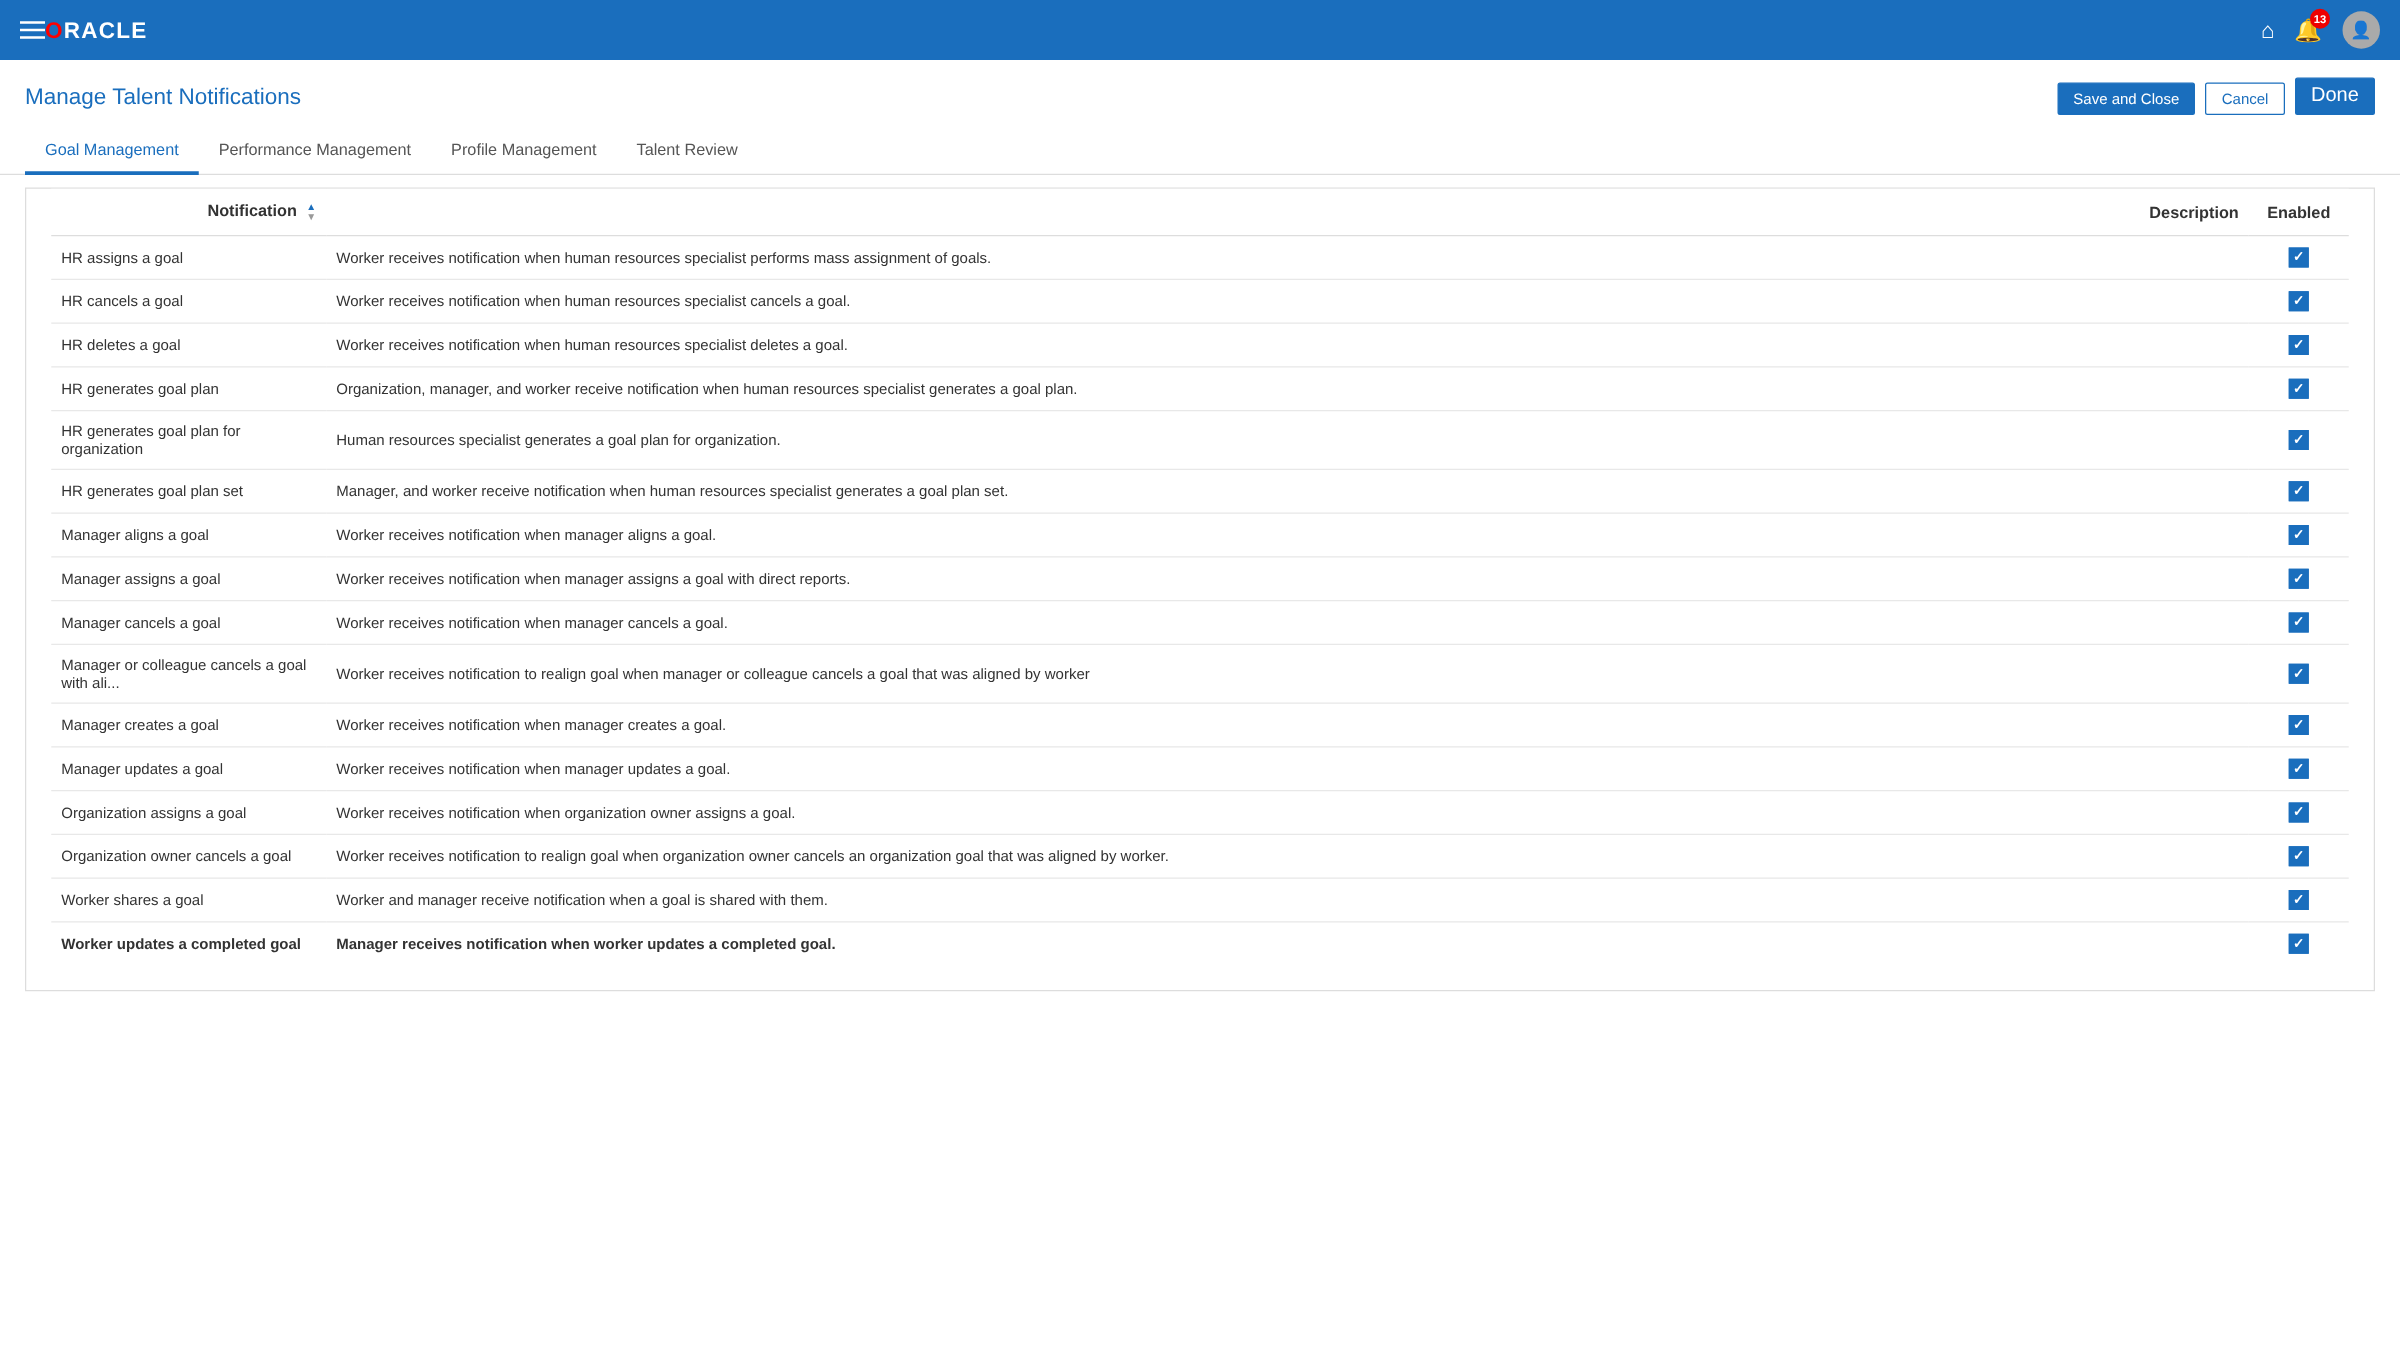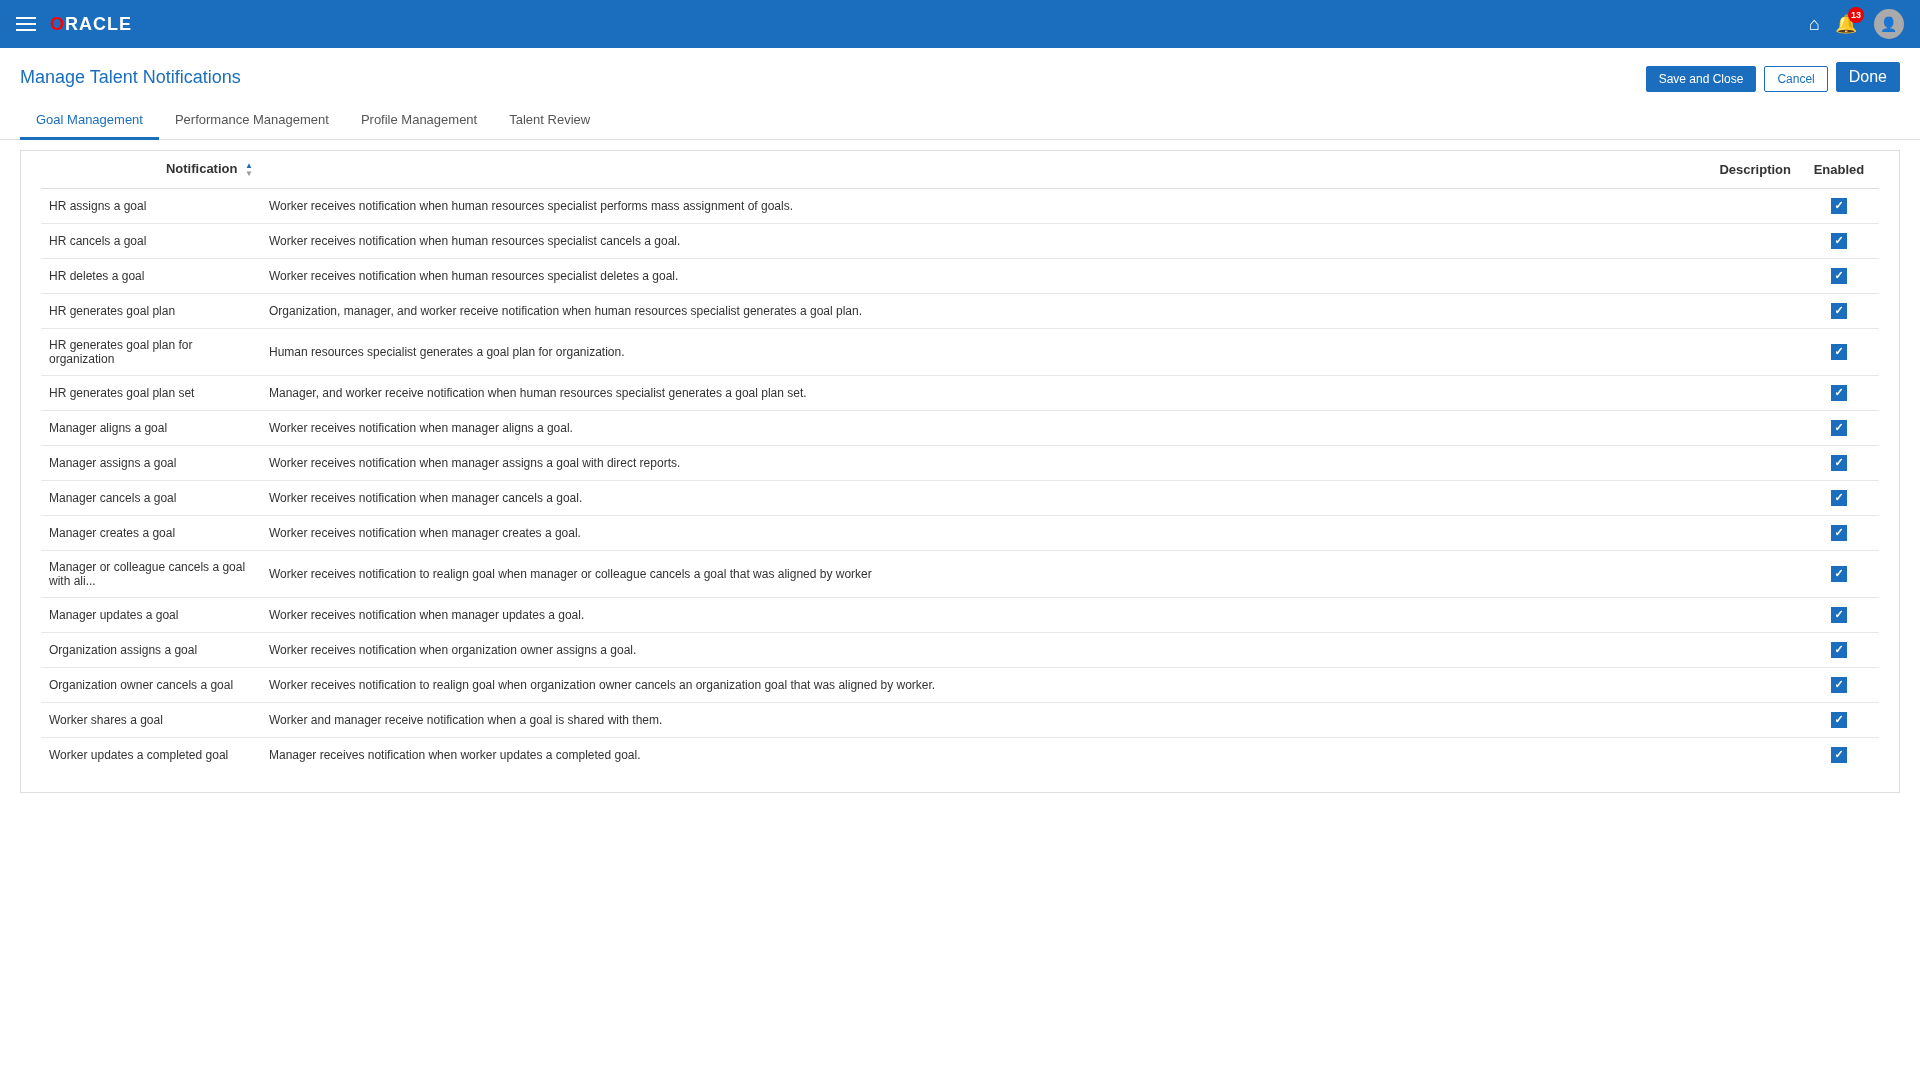--- a/index.html
+++ b/index.html
@@ -7,21 +7,21 @@
 
     
     .top-bar {
       background: #1a6ebd;
       height: 48px;
       display: flex;
       align-items: center;
       padding: 0 16px;
       justify-content: space-between;
     }
-    .top-bar-left { display: flex; align-items: center; gap: 14px; }
+    .top-bar-left { display: flex; align-items: center; }
     .hamburger { display: flex; flex-direction: column; gap: 4px; cursor: pointer; }
     .hamburger span { display: block; width: 20px; height: 2px; background: #fff; }
     .oracle-logo { color: #fff; font-size: 18px; font-weight: bold; letter-spacing: 1px; }
     .oracle-logo span { color: #f00; }
     .top-bar-right { display: flex; align-items: center; gap: 16px; }
     .home-icon { color: #fff; font-size: 18px; cursor: pointer; }
     .notif-wrapper { position: relative; cursor: pointer; }
     .notif-icon { color: #fff; font-size: 18px; }
     .notif-badge {
       position: absolute; top: -6px; right: -6px;
@@ -80,21 +80,21 @@
       font-weight: 600; color: #333; background: #fff;
       white-space: nowrap;
     }
     .th-notification { width: 220px; }
     .th-enabled { width: 80px; text-align: center; }
     .sort-icons { display: inline-flex; flex-direction: column; margin-left: 4px; vertical-align: middle; }
     .sort-up { font-size: 8px; line-height: 1; color: #1a6ebd; }
     .sort-down { font-size: 8px; line-height: 1; color: #999; }
 
     tbody tr { border-bottom: 1px solid #e8e8e8; }
-    tbody tr:last-child { border-bottom: none; }
+    tbody tr:last-child { border-bottom: none; font-weight: bold; }
     tbody td { padding: 9px 8px; font-size: 12px; color: #333; vertical-align: middle; }
     .td-enabled { text-align: center; }
     .checkbox-blue {
       width: 16px; height: 16px; border: 1px solid #1a6ebd;
       background: #1a6ebd; display: inline-flex; align-items: center; justify-content: center;
       cursor: pointer;
     }
     .checkbox-blue::after {
       content: '✓'; color: #fff; font-size: 11px; font-weight: bold;
     }
@@ -198,30 +198,30 @@
           <td>Manager assigns a goal</td>
           <td>Worker receives notification when manager assigns a goal with direct reports.</td>
           <td class="td-enabled"><div class="checkbox-blue"></div></td>
         </tr>
         <tr>
           <td>Manager cancels a goal</td>
           <td>Worker receives notification when manager cancels a goal.</td>
           <td class="td-enabled"><div class="checkbox-blue"></div></td>
         </tr>
         <tr>
+          <td>Manager or colleague cancels a goal with ali...</td>
+          <td>Worker receives notification to realign goal when manager or colleague cancels a goal that was aligned by worker</td>
+          <td class="td-enabled"><div class="checkbox-blue"></div></td>
+        </tr>
+        <tr>
           <td>Manager creates a goal</td>
           <td>Worker receives notification when manager creates a goal.</td>
           <td class="td-enabled"><div class="checkbox-blue"></div></td>
         </tr>
         <tr>
-          <td>Manager or colleague cancels a goal with ali...</td>
-          <td>Worker receives notification to realign goal when manager or colleague cancels a goal that was aligned by worker</td>
-          <td class="td-enabled"><div class="checkbox-blue"></div></td>
-        </tr>
-        <tr>
           <td>Manager updates a goal</td>
           <td>Worker receives notification when manager updates a goal.</td>
           <td class="td-enabled"><div class="checkbox-blue"></div></td>
         </tr>
         <tr>
           <td>Organization assigns a goal</td>
           <td>Worker receives notification when organization owner assigns a goal.</td>
           <td class="td-enabled"><div class="checkbox-blue"></div></td>
         </tr>
         <tr>

